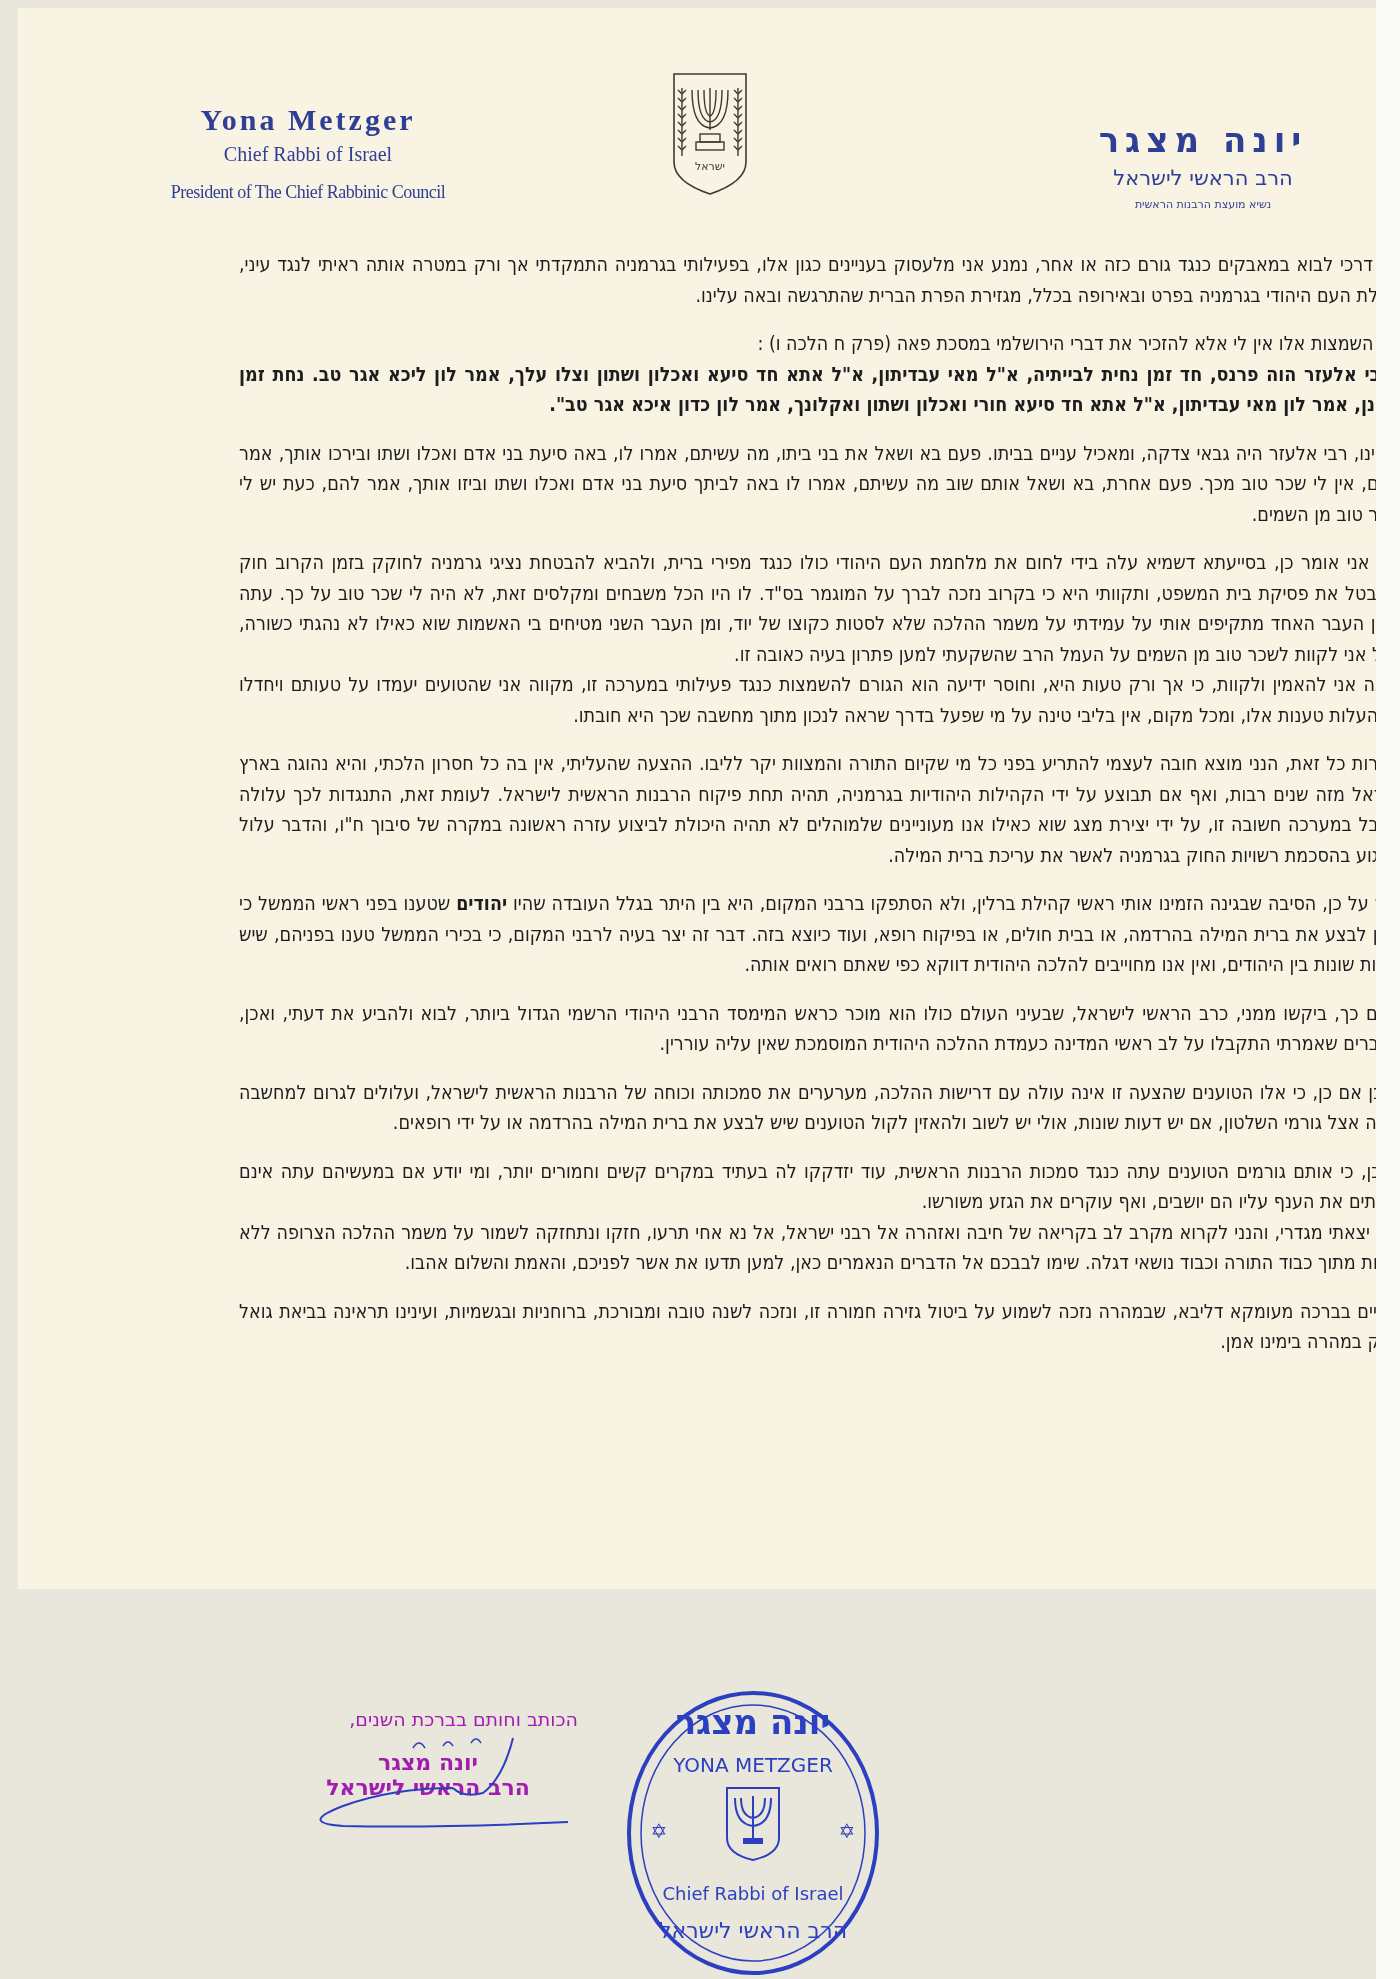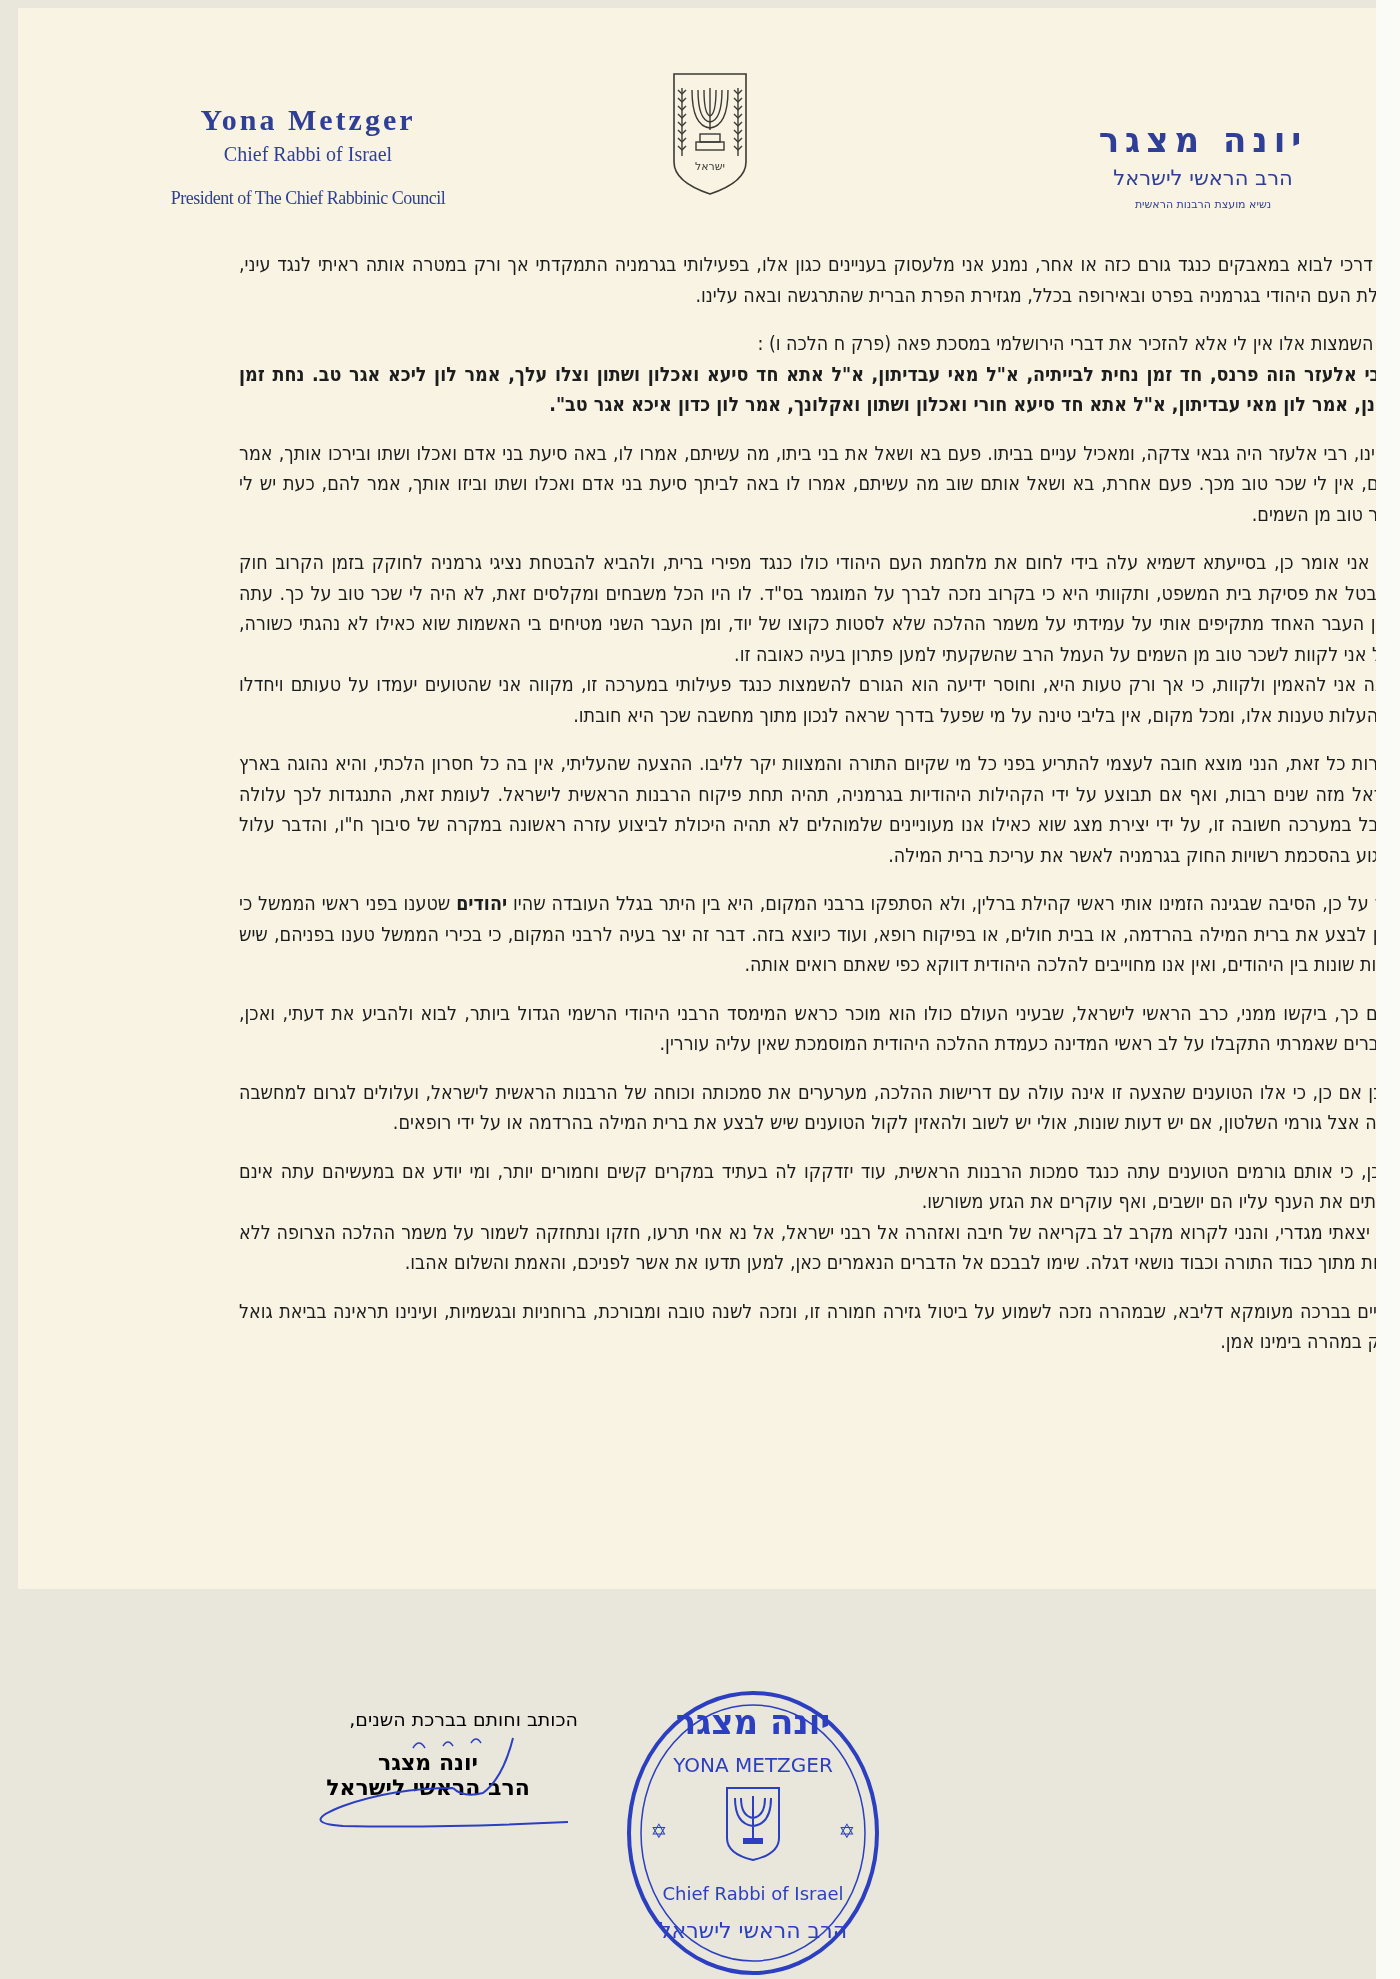--- a/index.html
+++ b/index.html
@@ -5,37 +5,37 @@
   html, body { margin:0; padding:0; }
   body { width:1400px; height:1979px; background:#e9e6dc; position:relative; overflow:hidden; }
   .page {
     position:absolute; left:18px; top:8px; width:1370px; height:1581px;
     background:#f8f3e3; box-shadow: 2px 0 0 #fbfaf5;
   }
   .rightedge { position:absolute; right:0; top:0; width:24px; height:1979px; background:#fafaf7; }
   .hdr-en { position:absolute; left:100px; top:95px; width:380px; text-align:center; color:#2f3f95; font-family:"Liberation Serif", serif; }
   .hdr-en .name { font-size:30px; font-weight:bold; letter-spacing:3px; }
   .hdr-en .t1 { font-size:20px; margin-top:6px; }
-  .hdr-en .t2 { font-size:18px; margin-top:22px; letter-spacing:-0.5px; }
+  .hdr-en .t2 { font-size:18px; margin-top:16px; letter-spacing:-0.5px; }
   .hdr-he { position:absolute; left:1020px; top:112px; width:330px; text-align:center; color:#2f3f95; font-family:"DejaVu Sans", sans-serif; direction:rtl; }
   .hdr-he .name { font-size:34px; font-weight:bold; letter-spacing:6px; }
   .hdr-he .t1 { font-size:21px; margin-top:6px; }
   .hdr-he .t2 { font-size:11px; margin-top:8px; }
   .emblem { position:absolute; left:652px; top:62px; width:80px; height:128px; }
   .body-text {
     position:absolute; left:92px; top:242px; width:1290px;
     direction:rtl; text-align:justify; color:#1d1d1d;
     font-family:"DejaVu Sans", sans-serif; font-size:19.5px; line-height:30.5px;
     transform: scaleX(0.9); transform-origin: right top;
   }
   .body-text p { margin:0 0 18px 0; }
   .body-text p.tight { margin-bottom:0; }
   .quote { font-weight:bold; }
   .b { font-weight:bold; }
-  .closing { position:absolute; left:260px; top:1700px; width:300px; direction:rtl; text-align:center; font-family:"DejaVu Sans", sans-serif; color:#000000; }
+  .closing { position:absolute; left:260px; top:1700px; width:300px; direction:rtl; text-align:center; font-family:"DejaVu Sans", sans-serif; color:#a21caf; }
   .closing .c1 { font-size:19px; text-align:right; }
   .closing .c2 { font-size:22px; font-weight:bold; margin-top:20px; }
   .closing .c3 { font-size:22px; font-weight:bold; }
   .signature { position:absolute; left:285px; top:1710px; width:270px; height:110px; }
   .stamp { position:absolute; left:605px; top:1680px; width:260px; height:290px; }
 </style>
 </head>
 <body>
 
 <div class="page">

